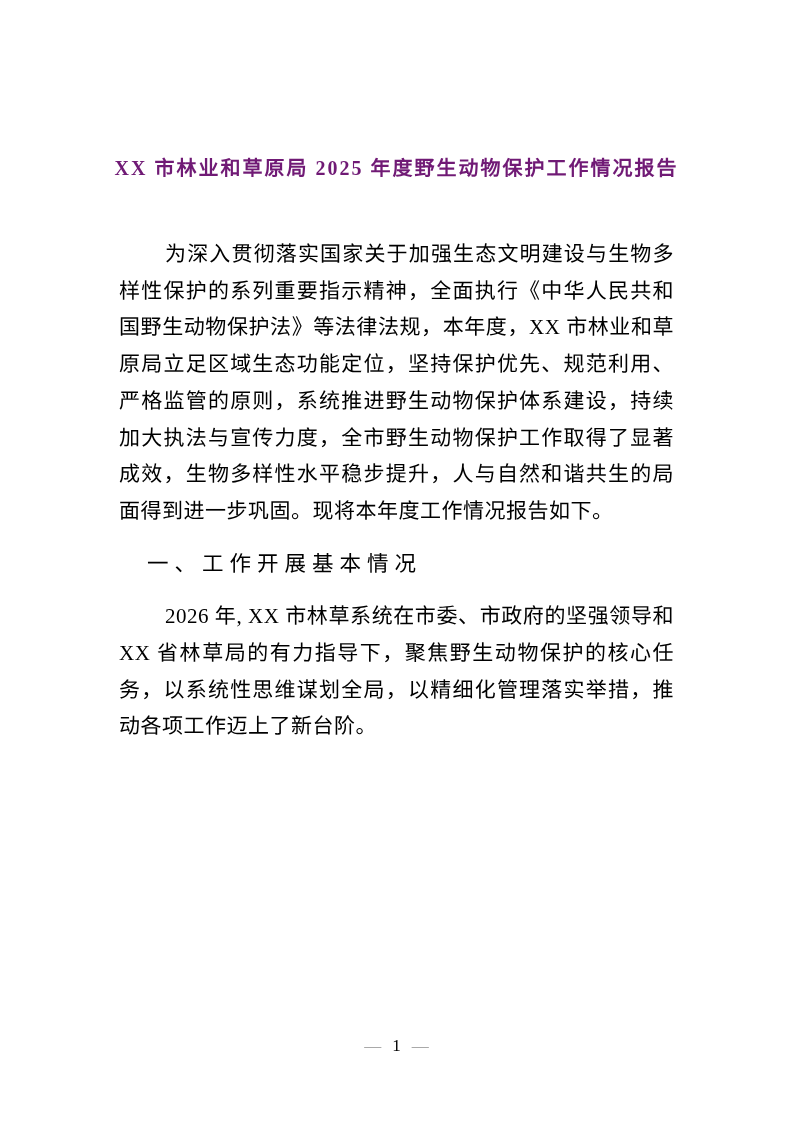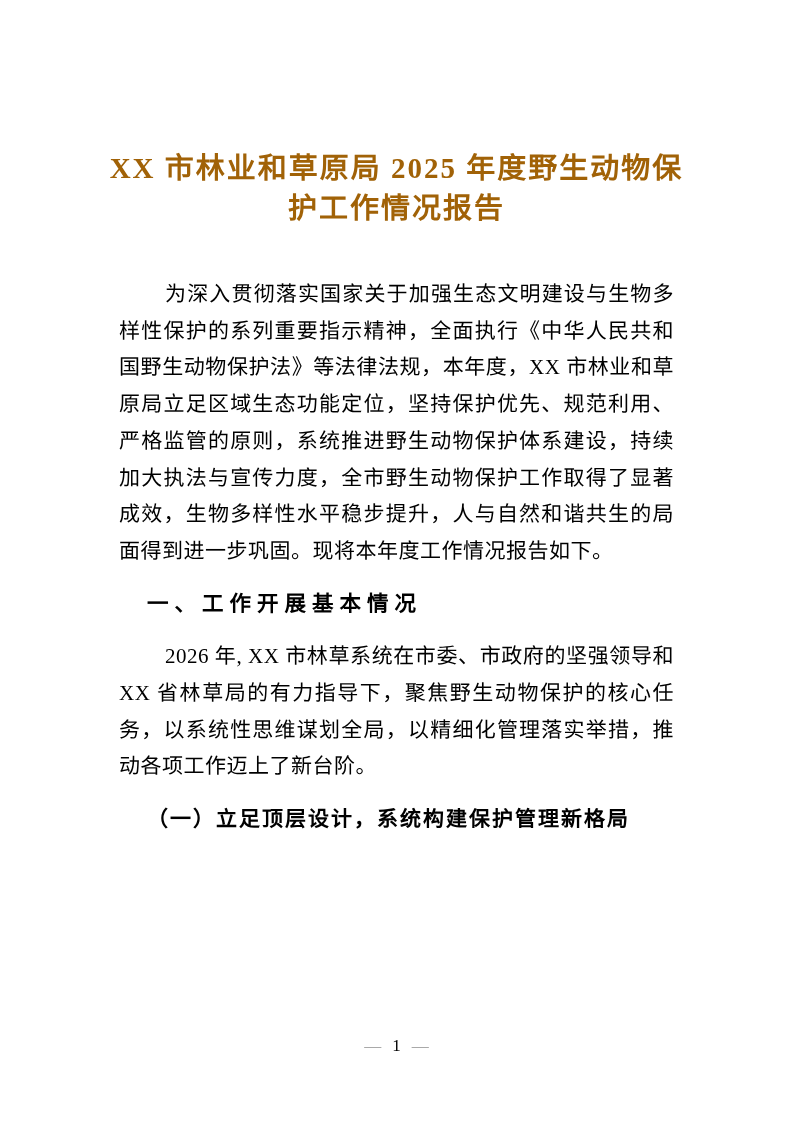--- a/index.html
+++ b/index.html
@@ -17,47 +17,47 @@
 
   .doc {
     position: absolute;
     left: 103px;
     top: 148px;
     width: 587px;
   }
 
   .doc-title {
     margin: 0;
-    font-size: 29px;
+    font-size: 20px;
     font-weight: 700;
     line-height: 40px;
     letter-spacing: 2px;
     text-align: center;
-    color: #a16207;
+    color: #701a75;
   }
 
   .doc-body {
     margin-top: 48px;
     font-size: 21px;
     line-height: 36.7px;
     letter-spacing: 0.5px;
     text-align: justify;
     text-justify: inter-character;
   }
 
   .doc-body p {
     margin: 16px;
     text-indent: 46px;
   }
 
   .sec-heading {
     margin: 0;
     text-indent: 44px;
     font-size: 21.5px;
-    font-weight: 700;
+    font-weight: 400;
     letter-spacing: 6px;
     line-height: 36.7px;
     text-align: left;
     font-family: "Liberation Sans", "DejaVu Sans", sans-serif;
   }
 
   .subsec-heading {
     margin: 0;
     text-indent: 44px;
     font-size: 21px;
@@ -99,21 +99,20 @@
     <h1 class="doc-title">XX 市林业和草原局 2025 年度野生动物保护工作情况报告</h1>
 
     <div class="doc-body">
 
       <p>为深入贯彻落实国家关于加强生态文明建设与生物多样性保护的系列重要指示精神，全面执行《中华人民共和国野生动物保护法》等法律法规，本年度，XX 市林业和草原局立足区域生态功能定位，坚持保护优先、规范利用、严格监管的原则，系统推进野生动物保护体系建设，持续加大执法与宣传力度，全市野生动物保护工作取得了显著成效，生物多样性水平稳步提升，人与自然和谐共生的局面得到进一步巩固。现将本年度工作情况报告如下。</p>
 
       <h2 class="sec-heading">一、工作开展基本情况</h2>
 
       <p>2026 年, XX 市林草系统在市委、市政府的坚强领导和 XX 省林草局的有力指导下，聚焦野生动物保护的核心任务，以系统性思维谋划全局，以精细化管理落实举措，推动各项工作迈上了新台阶。</p>
 
-      <h3 class="subsec-heading">（一）立足顶层设计，系统构建保护管理新格局</h3>
 
 
     </div>
   </div>
 
   <div class="page-footer">
     <span class="footer-dash">—</span><span class="footer-num">1</span><span class="footer-dash">—</span>
   </div>
 
 </div>

